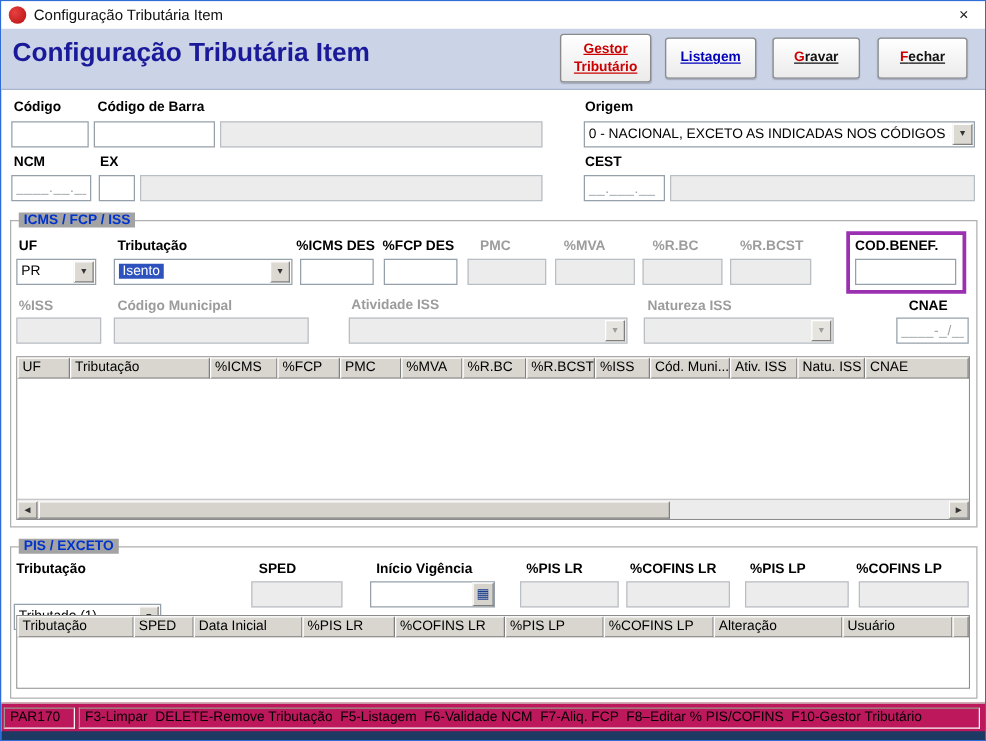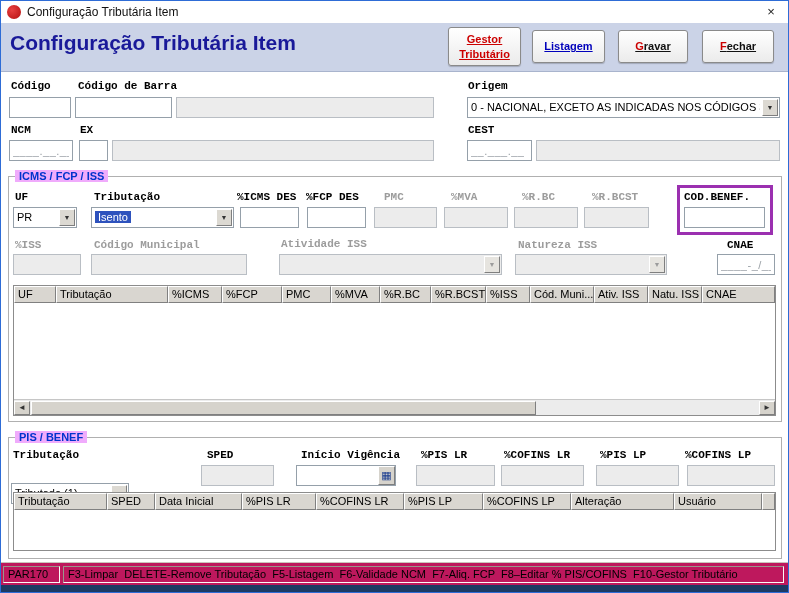--- a/index.html
+++ b/index.html
@@ -22,39 +22,39 @@
     border-bottom:1px solid #a9b4cd; }
   .pagetitle { left:9px; top:30px; font-size:21px; font-weight:bold; color:#191999;
     white-space:nowrap; }
   .hbtn { background:linear-gradient(#ffffff,#ebebeb); border:1px solid #8a8a8a;
     border-radius:3px; box-shadow:0 1px 1px rgba(0,0,0,.2); font-weight:bold;
     font-size:11px; display:flex; align-items:center; justify-content:center;
     text-align:center; cursor:pointer; line-height:1.3; }
   .hbtn .cap { text-decoration: underline; }
   .red { color:#cc0000; } .blue { color:#0000bb; } .blk { color:#111; }
   
-  .lbl { font-weight:bold; white-space:nowrap;font-family:Liberation Mono, monospace; }
+  .lbl { font-weight:bold; white-space:nowrap; }
   .lbl.dis { color:#9c9c9c; }
   .fld { height:21px; background:#fff; border:1px solid #95a0aa; padding:2px 3px;
     font-family:"Liberation Sans",sans-serif; font-size:11px; color:#000; }
   .fld.dis { background:#ececec; border-color:#b9bec4; }
   .mask { color:#9aa0a6; letter-spacing:.5px; }
   .combo { height:21px; background:#fff; border:1px solid #95a0aa; }
   .combo.dis { background:#ececec; border-color:#b9bec4; }
   .cval { position:absolute; left:3px; top:3px; right:19px; white-space:nowrap;
     overflow:hidden; }
   .cbtn { position:absolute; right:1px; top:1px; bottom:1px; width:16px;
     background:#dcd9d2; border:1px solid; border-color:#fff #7f7f7f #7f7f7f #fff;
     font-size:7px; display:flex; align-items:center; justify-content:center;
     color:#333; cursor:pointer; }
   .combo.dis .cbtn { color:#9c9c9c; background:#e6e4df; }
   .sel { background:#2d52bd; color:#fff; padding:12px 3px; }
   
   .gbox { border:1px solid #b0b0b0; }
-  .gtitle { background:#f0abfc; padding:0 4px; font-weight:bold; color:#0033cc;
+  .gtitle { background:#a3a3a3; padding:0 4px; font-weight:bold; color:#0033cc;
     white-space:nowrap; }
   
   .grid { background:#fff; border:1px solid #8c8c8c; }
   .ghead { display:flex; height:17px; }
   .gh { border:1px solid; border-color:#fff #808080 #808080 #fff; background:#d9d6d0;
     padding:1px 3px; white-space:nowrap; overflow:hidden; font-size:11px; }
   .gbody { position:absolute; left:0; right:0; background:#fff; }
   
   .hscroll { position:absolute; left:0; right:0; bottom:0; height:16px;
     background:#ececec; border-top:1px solid #c6c6c6; }
@@ -170,41 +170,41 @@
     <span class="cval"></span>
     <span class="cbtn">▼</span>
   </div>
   <input class="abs fld mask" style="left: 716px; top: 253px; width: 58px;" value="____-_/__">
 
   <div class="abs grid" style="left:12px;top:284px;width:763px;height:131px">
     <div class="ghead">
       <div class="gh" style="width:42px">UF</div>
       <div class="gh" style="width:112px">Tributação</div>
       <div class="gh" style="width:54px">%ICMS</div>
-      <div class="gh" style="width:60px">%FCP</div>
+      <div class="gh" style="width:50px">%FCP</div>
       <div class="gh" style="width:49px">PMC</div>
       <div class="gh" style="width:49px">%MVA</div>
       <div class="gh" style="width:51px">%R.BC</div>
       <div class="gh" style="width:55px">%R.BCST</div>
       <div class="gh" style="width:44px">%ISS</div>
       <div class="gh" style="width:64px">Cód. Muni...</div>
       <div class="gh" style="width:54px">Ativ. ISS</div>
       <div class="gh" style="width:54px">Natu. ISS</div>
       <div class="gh" style="flex:1">CNAE</div>
     </div>
     <div class="gbody" style="top:17px;bottom:16px"></div>
     <div class="hscroll">
       <div class="sbtn" style="left:0">◄</div>
       <div class="sthumb"></div>
       <div class="sbtn" style="right:0">►</div>
     </div>
   </div>
 
   <div class="abs gbox" style="left:7px;top:436px;width:774px;height:122px"></div>
-  <span class="abs gtitle" style="left:14px;top:430px">PIS / BENEF</span>
+  <span class="abs gtitle" style="left:14px;top:430px">PIS / EXCETO</span>
 
   <span class="abs lbl" style="left:12px;top:448px">Tributação</span>
   <span class="abs lbl" style="left:206px;top:448px">SPED</span>
   <span class="abs lbl" style="left:300px;top:448px">Início Vigência</span>
   <span class="abs lbl" style="left:420px;top:448px">%PIS LR</span>
   <span class="abs lbl" style="left:503px;top:448px">%COFINS LR</span>
   <span class="abs lbl" style="left:599px;top:448px">%PIS LP</span>
   <span class="abs lbl" style="left:684px;top:448px">%COFINS LP</span>
 
   <div class="abs combo" style="left:10px;top:482px;width:118px">

